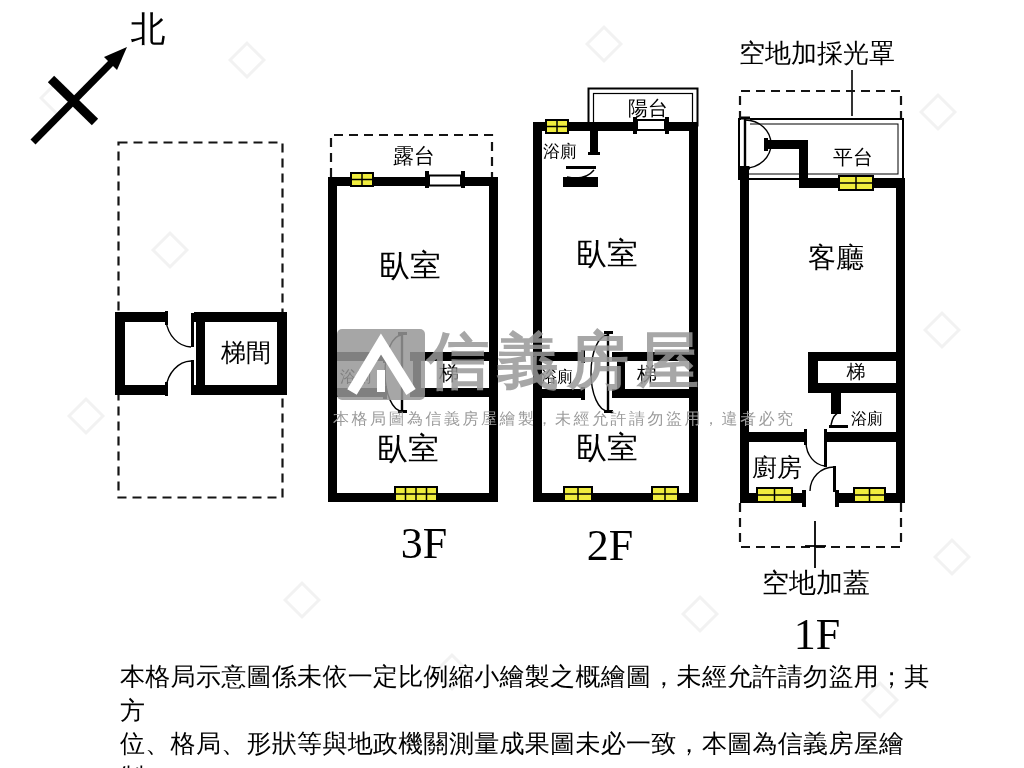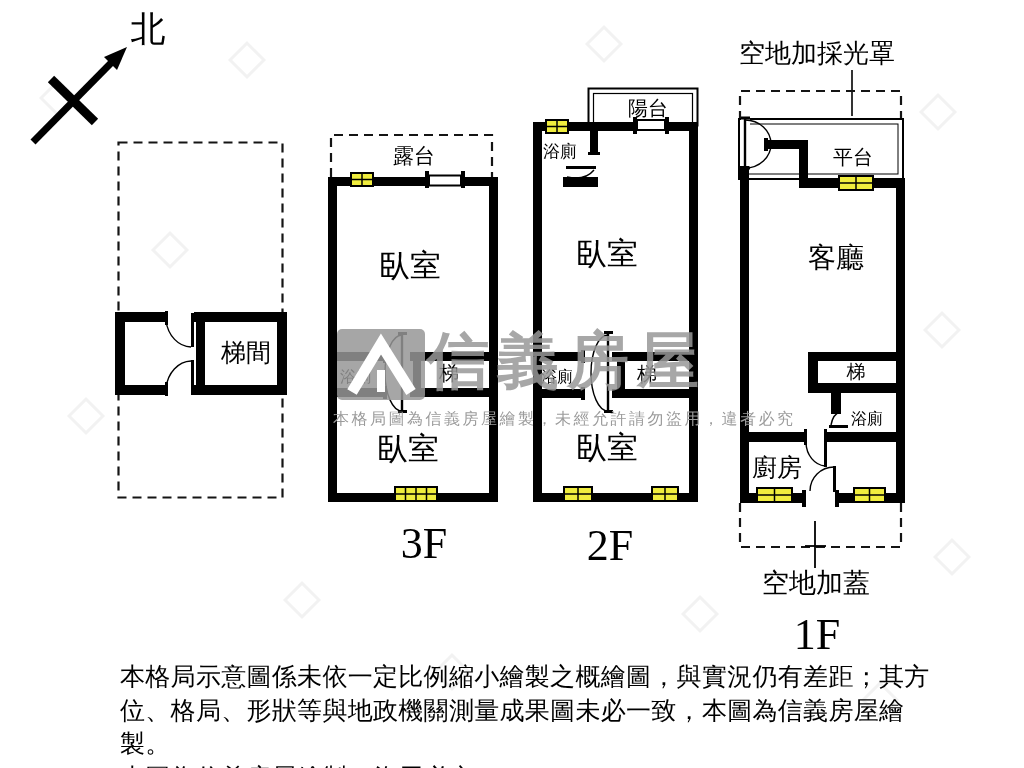--- a/index.html
+++ b/index.html
@@ -246,17 +246,17 @@
   <g>
     <rect x="337" y="329" width="88" height="71" rx="5" fill="rgba(150,150,150,0.85)"></rect>
     <path d="M 352 392 L 381 344 L 411 392" stroke="#fff" stroke-width="11" fill="none"></path>
     <path d="M 381 370 L 381 392" stroke="#fff" stroke-width="8" fill="none"></path>
     <text class="wm-big" x="567" y="382">信義房屋</text>
     <text class="wm-small" x="333" y="424">本格局圖為信義房屋繪製，未經允許請勿盜用，違者必究</text>
   </g>
 </svg>
 
   <div class="disclaimer">
-    <div>本格局示意圖係未依一定比例縮小繪製之概繪圖，與實況仍有差距；其方</div>
+    <div>本格局示意圖係未依一定比例縮小繪製之概繪圖，未經允許請勿盜用；其方</div>
     <div>位、格局、形狀等與地政機關測量成果圖未必一致，本圖為信義房屋繪製。</div>
     <div>本圖為信義房屋繪製，盜用必究。</div>
   </div>
 </div>
 
 </body></html>

